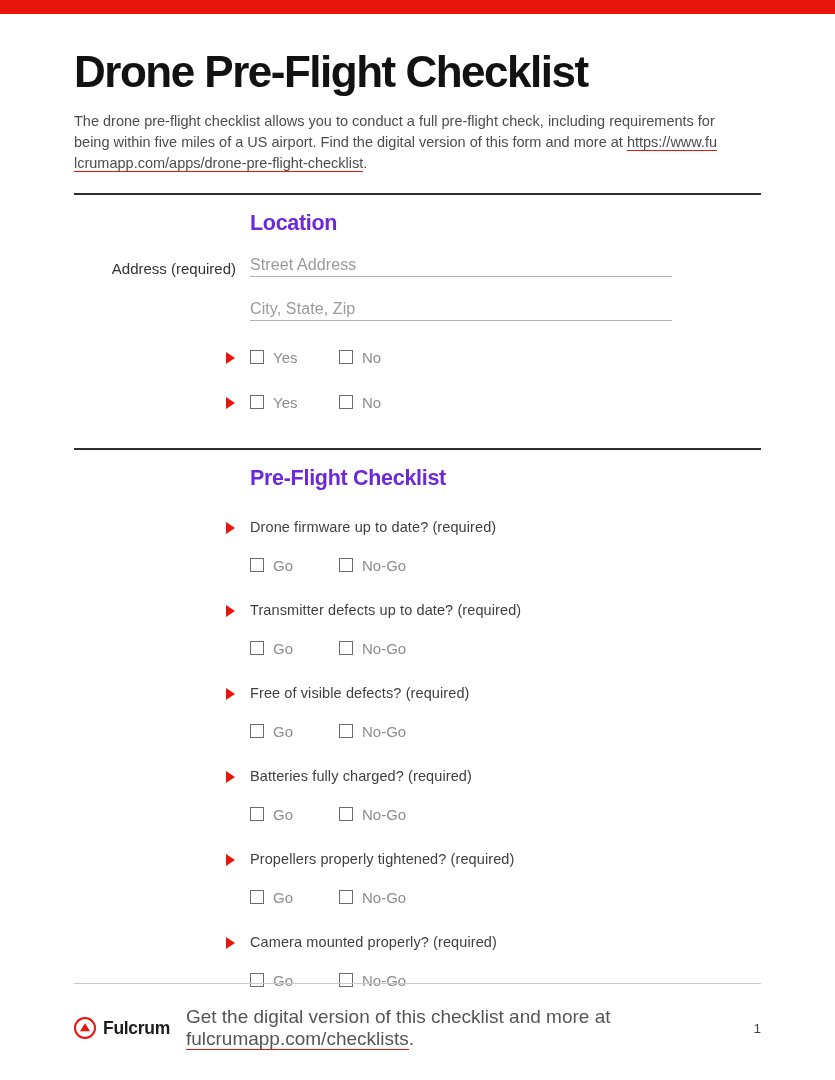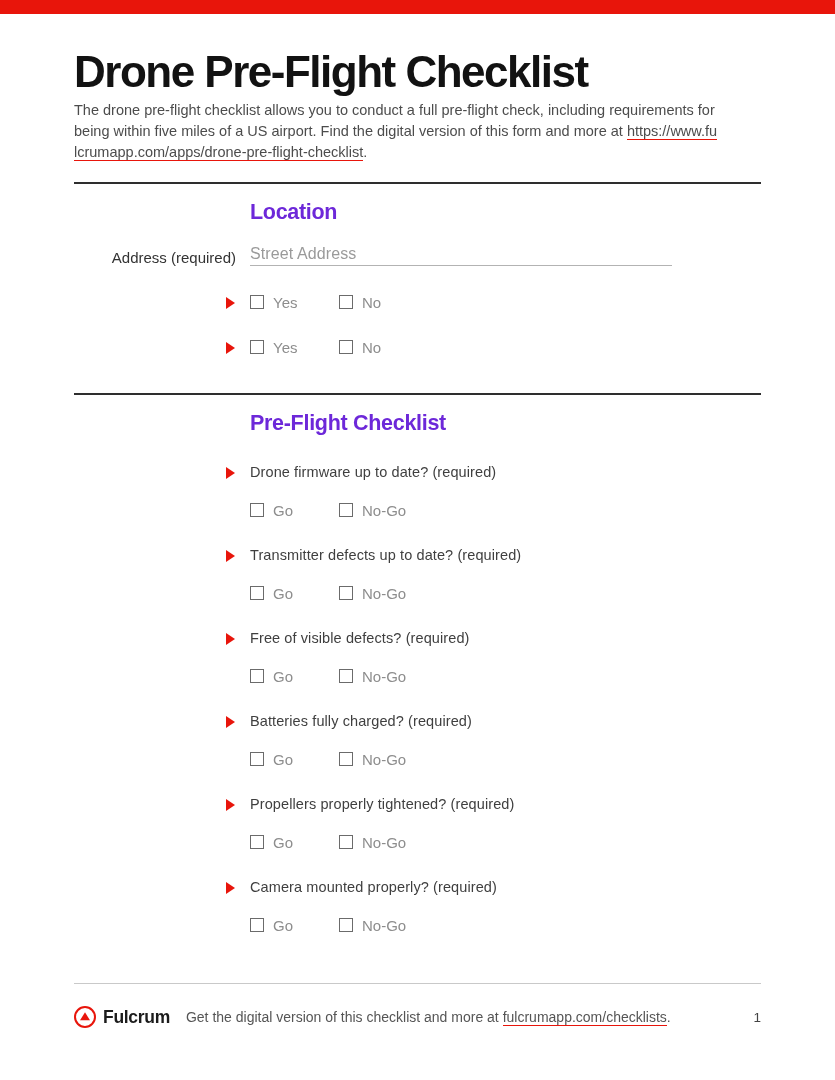--- a/index.html
+++ b/index.html
@@ -28,21 +28,21 @@
   }
   h1.page-title {
     margin-top: 44px;
     font-size: 44px;
     font-weight: 900;
     letter-spacing: -1.5px;
     line-height: 1.08;
     color: #121212;
   }
   .intro {
-    margin-top: 4px;
+    margin-top: 15px;
     font-size: 14.5px;
     line-height: 21px;
     color: #4c4c4c;
     max-width: 645px;
   }
   .intro-link {
     color: #4c4c4c;
     text-decoration: none;
     border-bottom: 1px solid #e8150b;
     cursor: pointer;
@@ -156,21 +156,21 @@
   }
   .brand-name {
     margin-left: 7px;
     font-size: 17.5px;
     font-weight: 700;
     letter-spacing: -0.3px;
     color: #1c1c1c;
   }
   .footer-text {
     margin-left: 16px;
-    font-size: 14px;
+    font-size: 19px;
     color: #555555;
   }
   .footer-link {
     color: #555555;
     text-decoration: none;
     border-bottom: 1px solid #e8150b;
     cursor: pointer;
   }
   .page-number {
     margin-left: auto;
@@ -196,20 +196,23 @@
       <div class="main-col">
         <h2 class="section-heading">Location</h2>
       </div>
     </div>
 
     <div class="form-row address-row">
       <div class="left-col address-label">Address (required)</div>
       <div class="main-col">
         <div class="input-line">
           <span class="mini-label">Street Address</span>
+        </div>
+        <div class="input-line">
+          <span class="mini-label">City, State, Zip</span>
         </div>
       </div>
     </div>
 
     <div class="form-row">
       <div class="left-col"></div>
       <div class="main-col">
         <div class="question">
           <span class="bullet"></span>
           <div class="options">

